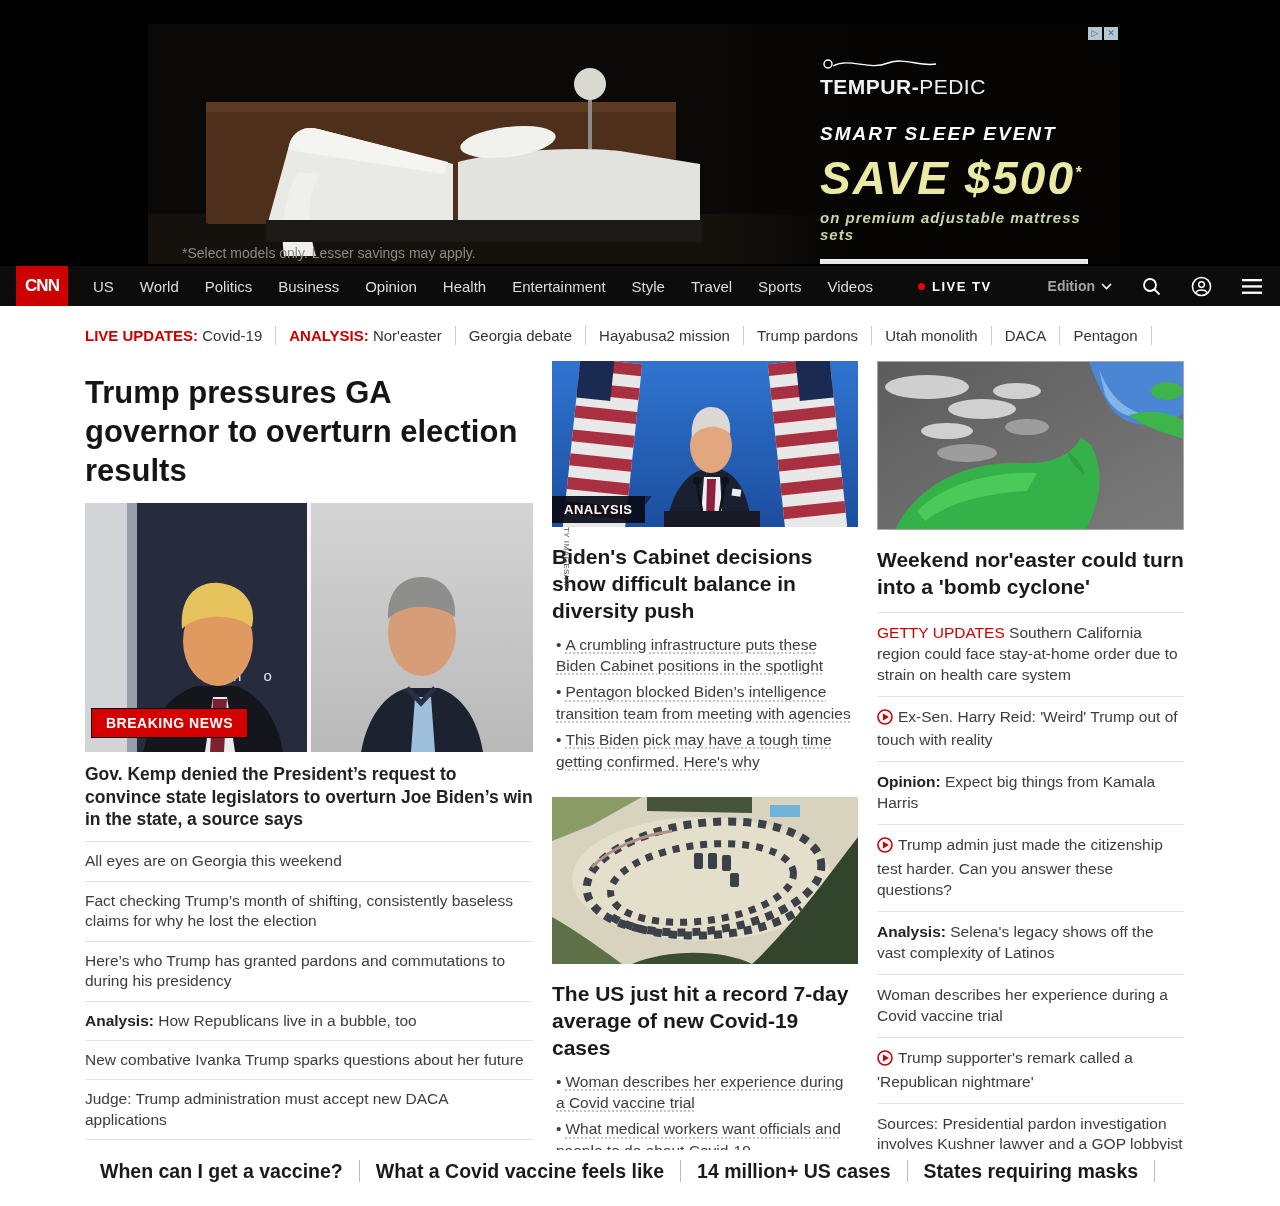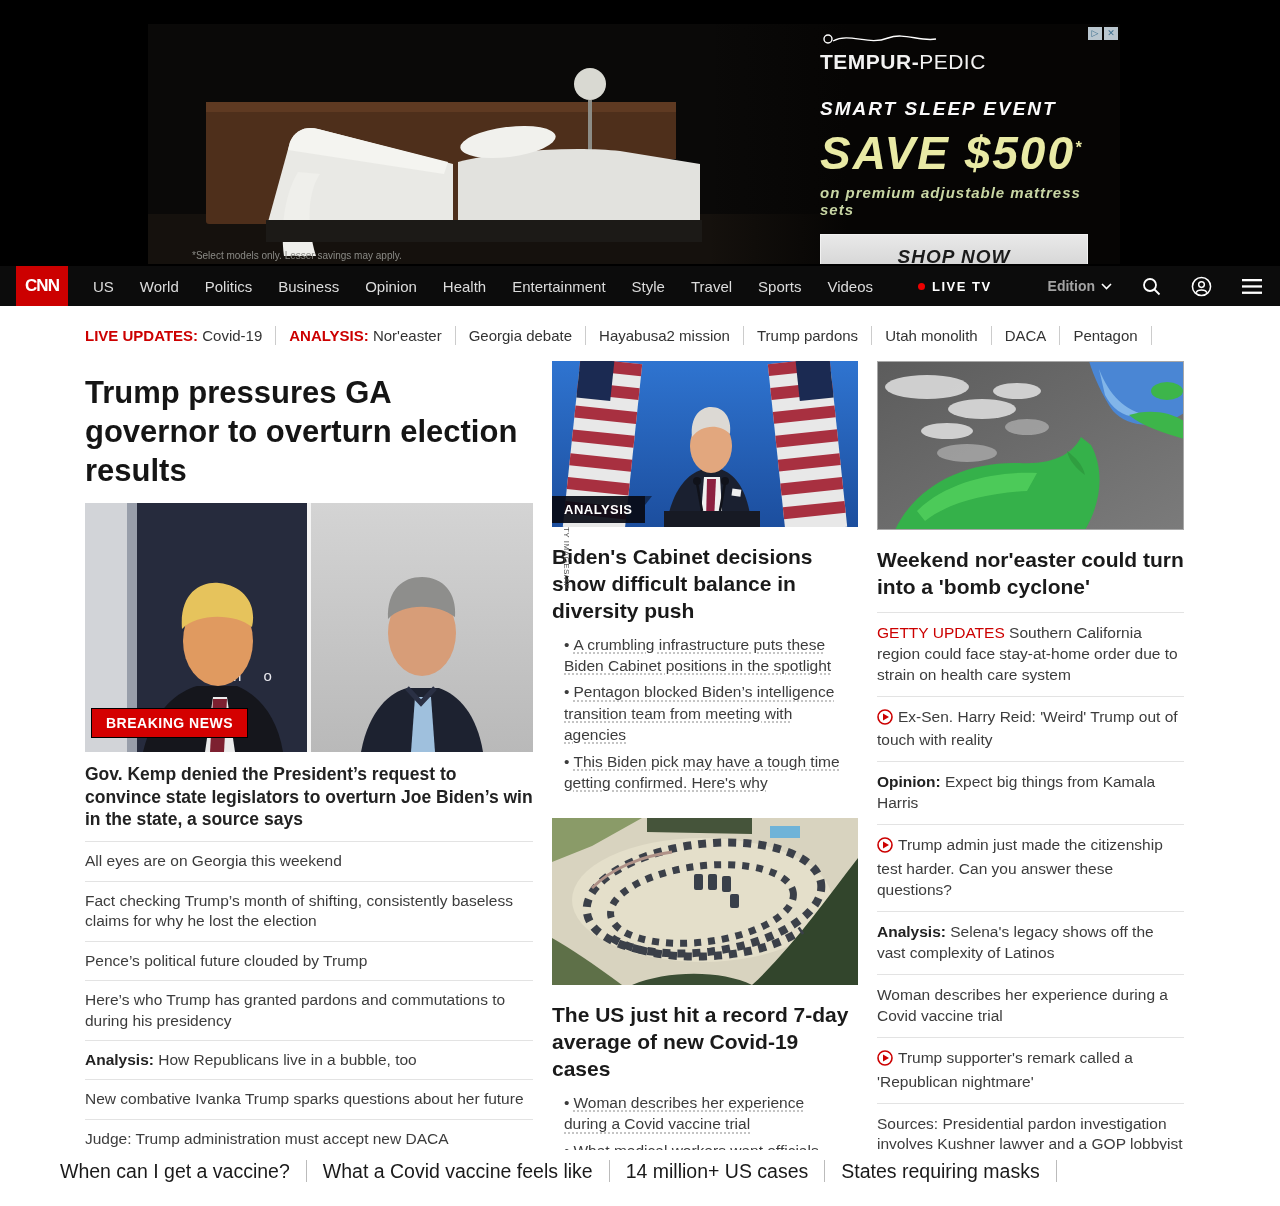--- a/index.html
+++ b/index.html
@@ -4,36 +4,36 @@
 <style>
   * { margin:0; padding:0; box-sizing:border-box; }
   html,body { width:1280px; height:1206px; overflow:hidden; background:#fff;
     font-family:"Liberation Sans","DejaVu Sans",sans-serif; position:relative; }
 
   
   .ad-strip { position:relative; width:1280px; height:266px; background:#000; }
   .ad-creative { position:absolute; left:148px; top:24px; width:972px; height:240px;
     background:#060504; overflow:hidden; }
   .ad-photo { position:absolute; left:0; top:0; }
-  .ad-text { position:absolute; left:672px; top:6px; width:290px; color:#fff; }
+  .ad-text { position:absolute; left:672px; top:31px; width:290px; color:#fff; }
   .ad-brand-squiggle { display:block; margin-bottom:2px; }
   .ad-brand { font-size:21px; letter-spacing:.5px; color:#f2f2f2; }
   .ad-brand b { font-weight:700; } .ad-brand span { font-weight:400; }
   .ad-event { margin-top:24px; font-style:italic; font-weight:700; font-size:19px;
     letter-spacing:2px; color:#fafafa; }
   .ad-save { margin-top:6px; font-style:italic; font-weight:700; font-size:46px;
     letter-spacing:2px; color:#e9eaa5; }
   .ad-save sup { font-size:16px; }
   .ad-sub { margin-top:4px; font-style:italic; font-weight:600; font-size:15px;
     letter-spacing:1px; color:#c8d6a4; }
   .ad-cta { margin-top:16px; width:268px; height:45px; display:flex; align-items:center;
     justify-content:center; background:linear-gradient(#e9e9e9,#cfcfcf);
     border:1px solid #f2f2f2; color:#1a1a1a; font-style:italic; font-weight:700;
     font-size:19px; letter-spacing:1px; cursor:pointer; }
-  .ad-disclaimer { position:absolute; left:44px; bottom:3px; font-size:10px; color:#8a8a85; }
+  .ad-disclaimer { position:absolute; left:34px; bottom:3px; font-size:14px; color:#8a8a85; }
   .ad-choices { position:absolute; right:2px; top:3px; display:flex; gap:2px; }
   .ad-choices .chip { width:14px; height:13px; background:#b9c6cf; color:#3d6f8f;
     font-size:9px; line-height:13px; text-align:center; cursor:pointer; }
 
   
   .nav { position:relative; width:1280px; height:40px; background:#0c0c0c;
     display:flex; align-items:center; }
   .cnn-logo { width:52px; height:40px; margin-left:16px; background:#cc0000; color:#fff;
     font-weight:700; font-size:17px; letter-spacing:-1px; display:flex; align-items:center;
     justify-content:center; cursor:pointer; }
@@ -76,40 +76,40 @@
   .lead-list { border-bottom:1px solid #e3e3e3; }
 
   
   .c-figure { position:relative; width:306px; cursor:pointer; }
   .analysis-tag { position:absolute; left:0; bottom:8px; background:rgba(8,10,20,.92);
     color:#fff; font-weight:700; font-size:13px; letter-spacing:.5px; padding:6px 12px; }
   .analysis-tag:after { content:""; position:absolute; right:-7px; top:0; border-style:solid;
     border-width:9px 7px 0 0; border-color:rgba(8,10,20,.55) transparent transparent transparent; }
   .c-headline { margin:13px 0 9px; font-size:21px; line-height:1.28; font-weight:700;
     color:#1a1a1a; cursor:pointer; }
-  .c-bullet { font-size:15.5px; line-height:1.38; color:#3c3c3c; margin:5px 12px; cursor:pointer; }
+  .c-bullet { font-size:15.5px; line-height:1.38; color:#3c3c3c; margin:5px 4px; cursor:pointer; }
   .c-bullet .dot { margin-right:4px; }
   .c-bullet span.lnk { text-decoration:underline; text-decoration-style:dotted;
     text-decoration-color:#b3b3b3; text-underline-offset:3px; }
   .c-gap { height:20px; }
 
   
   .r-figure { width:307px; cursor:pointer; }
   .r-headline { margin:13px 0 11px; font-size:21px; line-height:1.28; font-weight:700;
     color:#1a1a1a; cursor:pointer; }
   .rc-item { border-top:1px solid #e3e3e3; padding:10px 0; font-size:15.5px;
     line-height:1.35; color:#3c3c3c; cursor:pointer; }
   .rc-item b { color:#222; }
   .rc-live { color:#cc0000; }
   .play-ic { display:inline-block; vertical-align:-3px; margin-right:5px; }
 
   
   .footer { position:absolute; left:0; bottom:0; width:1280px; height:56px; background:#fff; }
-  .footer-links { display:flex; padding-left:60px; padding-top:10px;
-    font-size:19.5px; font-weight:400; color:#1a1a1a; white-space:nowrap; }
+  .footer-links { display:flex; padding-left:100px; padding-top:10px;
+    font-size:19.5px; font-weight:700; color:#1a1a1a; white-space:nowrap; }
   .f-link { cursor:pointer; }
   .f-sep { display:inline-block; width:1px; height:22px; background:#bbb; margin:0 16px; }
 </style>
 </head>
 <body>
 
 <div class="ad-strip">
   <div class="ad-creative">
     <svg class="ad-photo" width="700" height="240" viewBox="0 0 700 240">
       <rect width="700" height="240" fill="#0a0908"></rect>
@@ -255,21 +255,20 @@
       </svg>
       <div class="photo-credit">GETTY IMAGES/AP</div>
       <div class="breaking">BREAKING NEWS</div>
     </div>
 
     <div class="lead-summary">Gov. Kemp denied the President’s request to convince state legislators to overturn Joe Biden’s win in the state, a source says</div>
 
     <div class="lead-list">
       <div class="lead-item"><b></b><span>All eyes are on Georgia this weekend</span></div>
       <div class="lead-item"><b></b><span>Fact checking Trump’s month of shifting, consistently baseless claims for why he lost the election</span></div>
-      <div class="lead-item"><b></b><span>Pence’s political future clouded by Trump</span></div>
       <div class="lead-item"><b></b><span>Here’s who Trump has granted pardons and commutations to during his presidency</span></div>
       <div class="lead-item"><b>Analysis:</b><span> How Republicans live in a bubble, too</span></div>
       <div class="lead-item"><b></b><span>New combative Ivanka Trump sparks questions about her future</span></div>
       <div class="lead-item"><b></b><span>Judge: Trump administration must accept new DACA applications</span></div>
     </div>
   </div>
 
   <div>
     <div class="c-figure">
       <svg width="306" height="166" viewBox="0 0 306 166">

